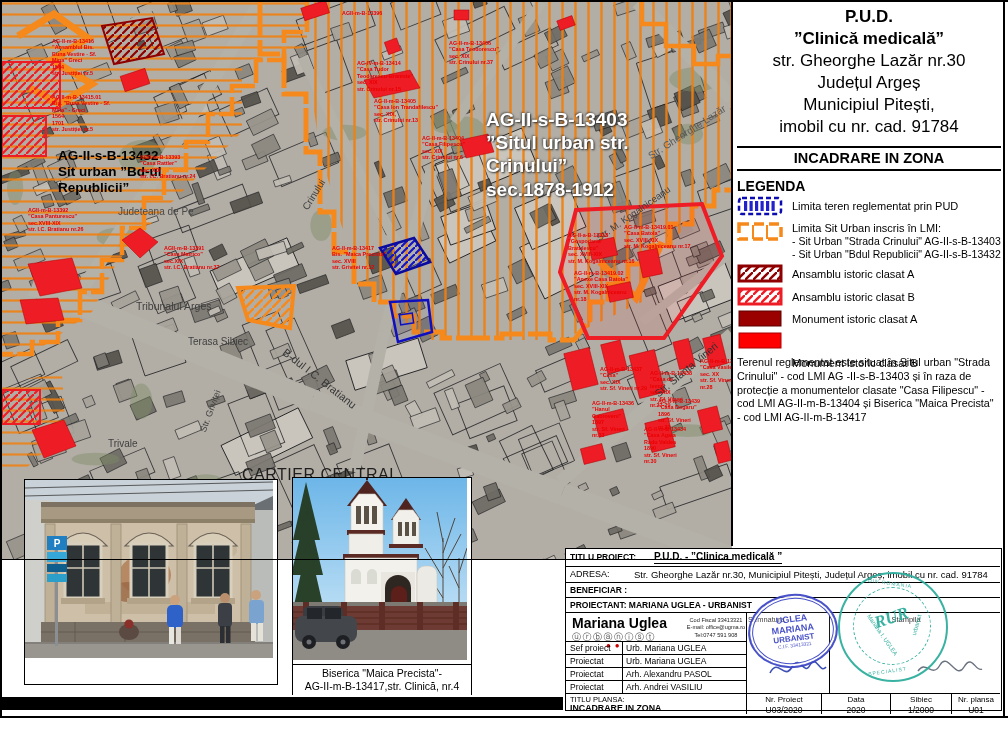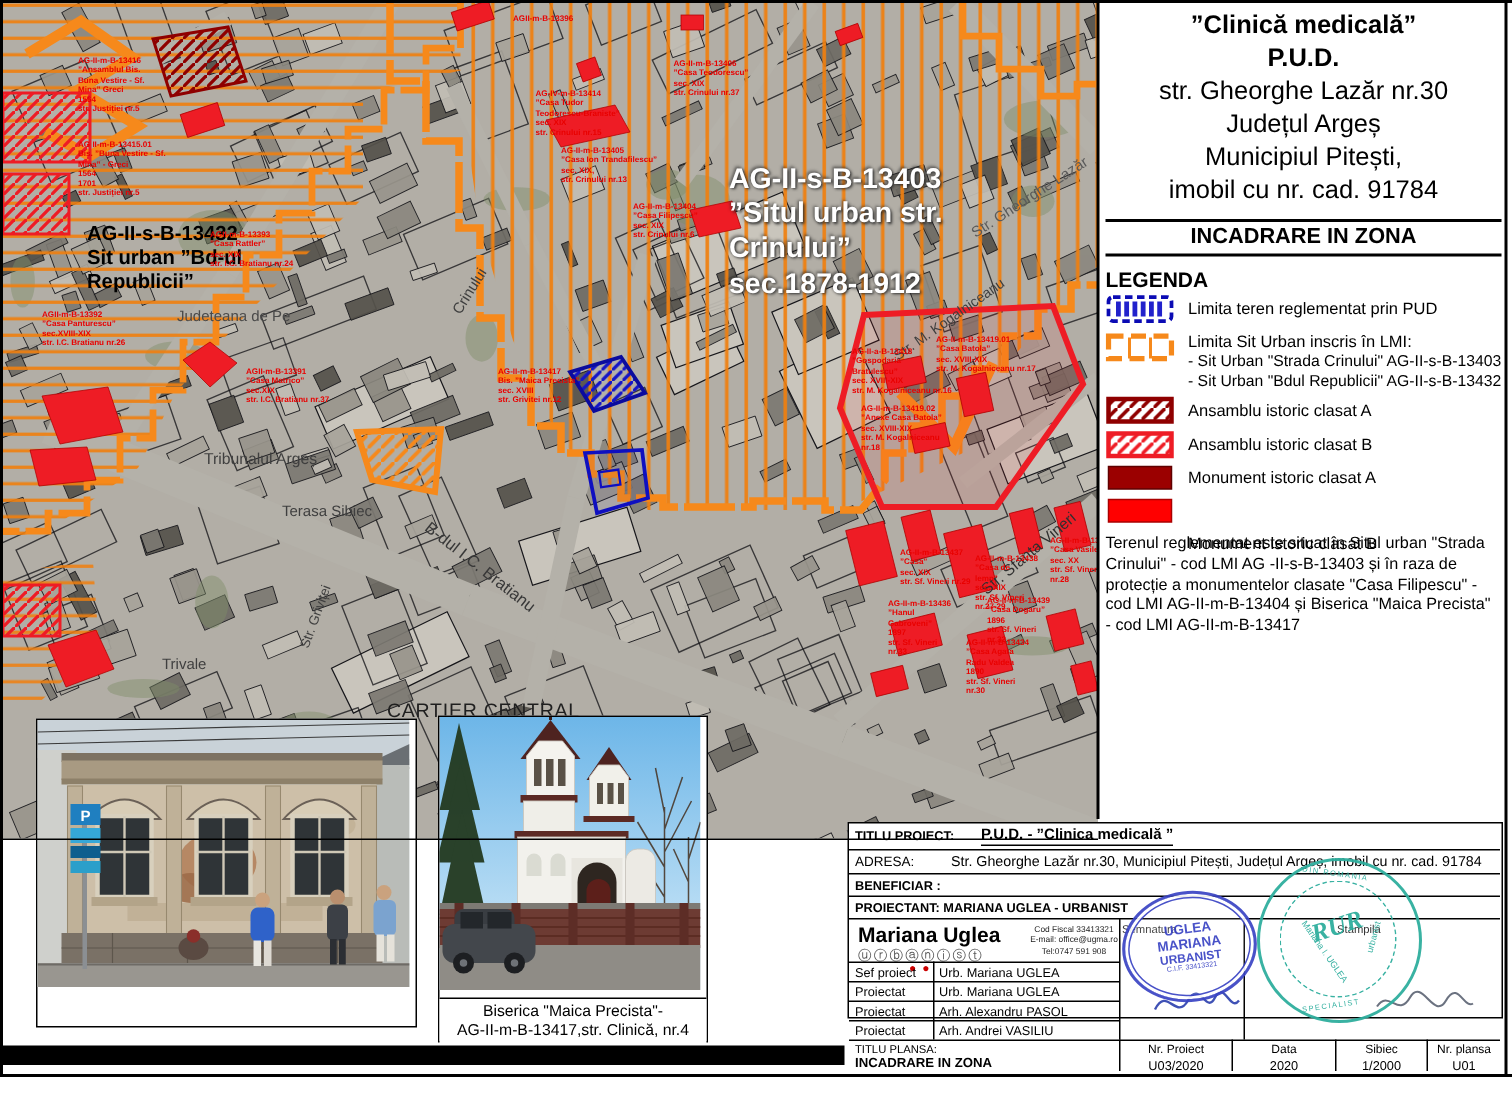--- a/index.html
+++ b/index.html
@@ -19,21 +19,21 @@
   
   #rpanel{position:absolute;left:735px;top:0;width:268px;height:548px;background:#fff;}
   .ttl{ text-align:center;font-size:17px;line-height:1.3;}
   .leg-label{position:absolute;font-size:11px;}
   .leg-sub{position:absolute;font-size:10.5px;}
   
   .photo-block{position:absolute;background:#fff;border:1.6px solid #000;}
   .caption{border-top:1.4px solid #000;background:#fff;text-align:center;font-size:11px;
            display:flex;flex-direction:column;justify-content:center;}
   
-  #cart{position:absolute;left:565px;top:548px;width:437px;height:131px;border:1.6px solid #000;
+  #cart{position:absolute;left:565px;top:548px;width:437px;height:163px;border:1.6px solid #000;
         box-sizing:border-box;background:#fff;font-size:9px;}
   .cart-lbl{font-weight:bold;font-size:8.5px;}
   .cart-val{font-size:9.5px;}
   .stamp-blue{position:absolute;left:748px;top:594px;width:86px;height:70px;border:2px solid #3a44c4;
      border-radius:50%;box-shadow:inset 0 0 0 2px #fff, inset 0 0 0 3px #3a44c4;color:#3a44c4;
      display:flex;flex-direction:column;align-items:center;justify-content:center;transform:rotate(-7deg);
      font-weight:bold;background:rgba(255,255,255,0.1);opacity:.92;z-index:30;}
   .stamp-teal{position:absolute;left:838px;top:572px;width:106px;height:106px;border:2px solid #2fae9e;
      border-radius:50%;color:#2fae9e;z-index:30;opacity:.95;}
   .stamp-teal .inner{position:absolute;left:13px;top:13px;width:76px;height:76px;border:1px dashed #2fae9e;border-radius:50%;}
@@ -524,21 +524,21 @@
 ”Situl urban str.
 Crinului”
 sec.1878-1912</div>
     <div class="big-black" style="left:56px;top:146px;width:160px;">AG-II-s-B-13432
 Sit urban ”Bd-ul
 Republicii”</div>
 
     
     <div class="gray-lbl" style="left:134px;top:298px;font-size:10.5px;">Tribunalul Argeș</div>
     <div class="gray-lbl" style="left:186px;top:334px;">Terasa Sibiec</div>
-    <div class="gray-lbl" style="left:256px;top:464px;font-size:13px;color:#1f1f1f;letter-spacing:.5px;">CARTIER CENTRAL</div>
+    <div class="gray-lbl" style="left:240px;top:464px;font-size:16px;color:#1f1f1f;letter-spacing:.5px;">CARTIER CENTRAL</div>
     <div class="gray-lbl" style="left:106px;top:436px;">Trivale</div>
     <div class="gray-lbl" style="left:116px;top:204px;color:#4a4a4a;">Judeteana de Pe</div>
     <div class="gray-lbl" style="left:286px;top:344px;font-size:11px;color:#383838;transform:rotate(38deg);transform-origin:left top;">B-dul I.C. Bratianu</div>
     <div class="gray-lbl" style="left:592px;top:232px;font-size:9.5px;transform:rotate(-35deg);transform-origin:left top;">Str. M. Kogalniceanu</div>
     <div class="gray-lbl" style="left:650px;top:388px;font-size:10.5px;color:#2f2f2f;transform:rotate(-40deg);transform-origin:left top;">Str. Sfanta Vineri</div>
     <div class="gray-lbl" style="left:644px;top:150px;color:#5a5a5a;transform:rotate(-33deg);transform-origin:left top;">Str. Gheorghe Lazăr</div>
     <div class="gray-lbl" style="left:298px;top:204px;transform:rotate(-58deg);transform-origin:left top;">Crinului</div>
     <div class="gray-lbl" style="left:196px;top:428px;font-size:9px;transform:rotate(-70deg);transform-origin:left top;">Str. Griviței</div>
 
     
@@ -631,22 +631,22 @@
     <div class="red-lbl" style="left:642px;top:424px;width:58px;">AG-II-m-B-13434
 ”Casa Agata
 Radu Valdea
 1890
 str. Sf. Vineri
 nr.30</div>
   </div>
 
   <div id="rpanel">
     <div class="abs ttl" style="left:0;top:6px;width:268px;">
+      <div style="font-weight:bold;">P.U.D.</div>
       <div style="font-weight:bold;">”Clinică medicală”</div>
-      <div style="font-weight:bold;">P.U.D.</div>
       <div>str. Gheorghe Lazăr nr.30</div>
       <div>Județul Argeș</div>
       <div>Municipiul Pitești,</div>
       <div>imobil cu nr. cad. 91784</div>
     </div>
     <div class="hline" style="left:2px;top:146px;width:264px;height:1.5px;"></div>
     <div class="abs" style="left:0;top:150px;width:268px;text-align:center;font-weight:bold;font-size:14.5px;">INCADRARE IN ZONA</div>
     <div class="hline" style="left:2px;top:169px;width:264px;height:1.5px;"></div>
 
     <div class="abs" style="left:2px;top:178px;font-weight:bold;font-size:14px;">LEGENDA</div>

